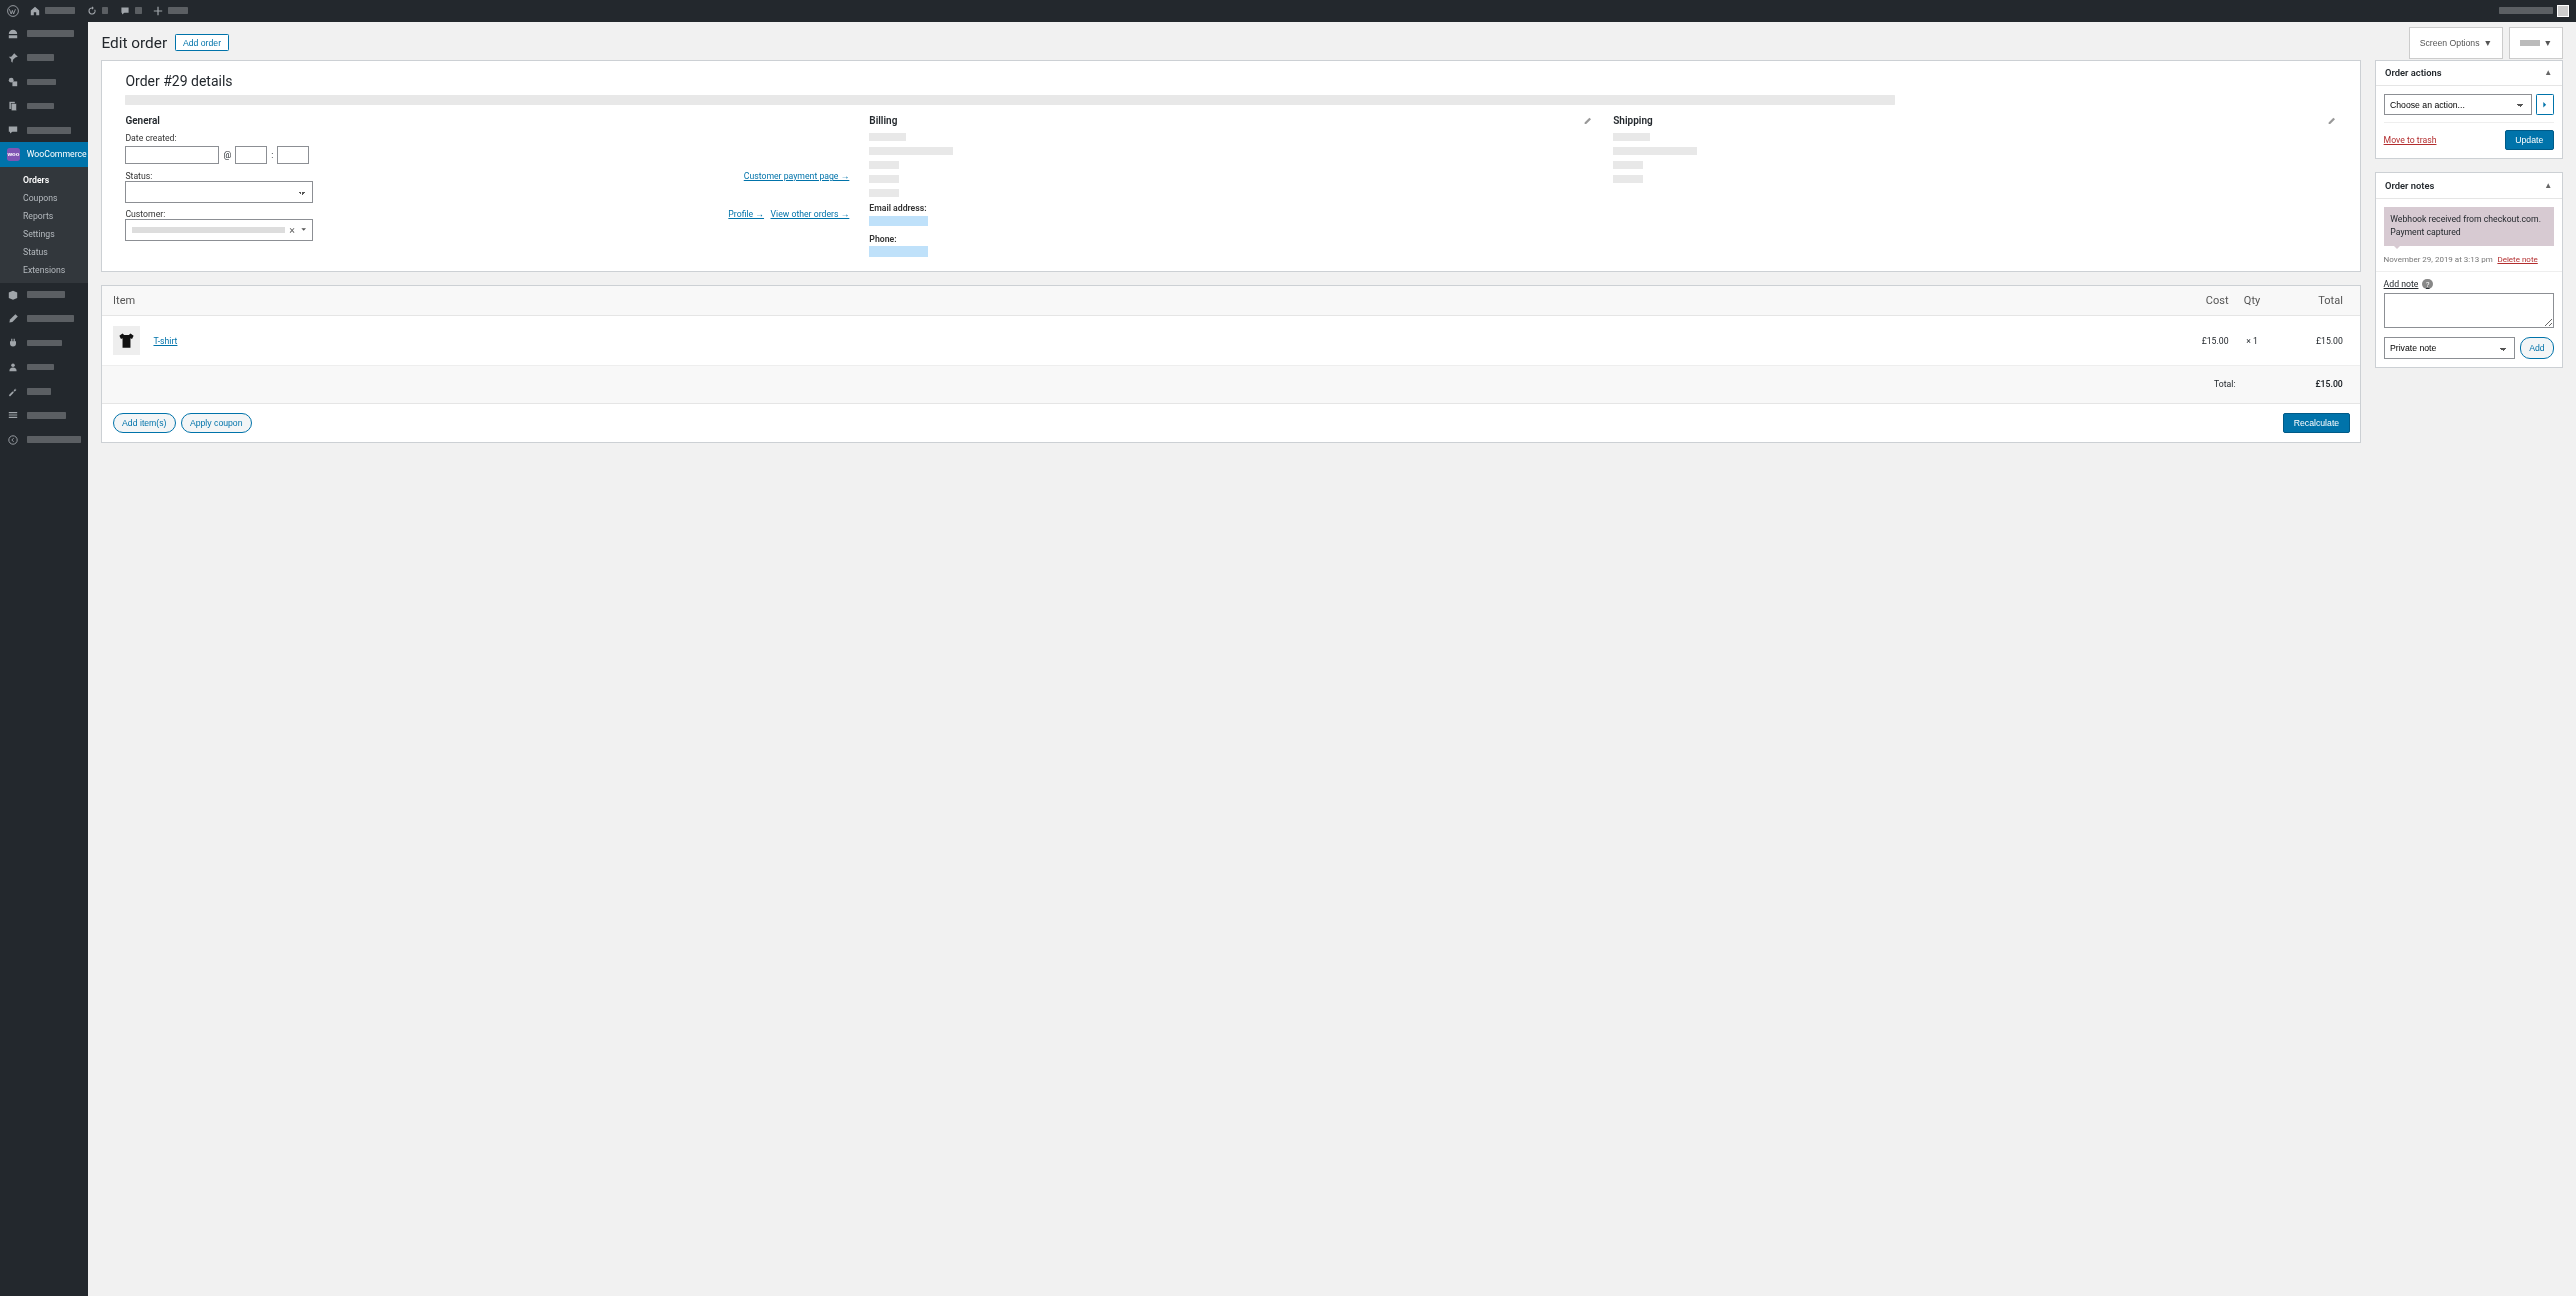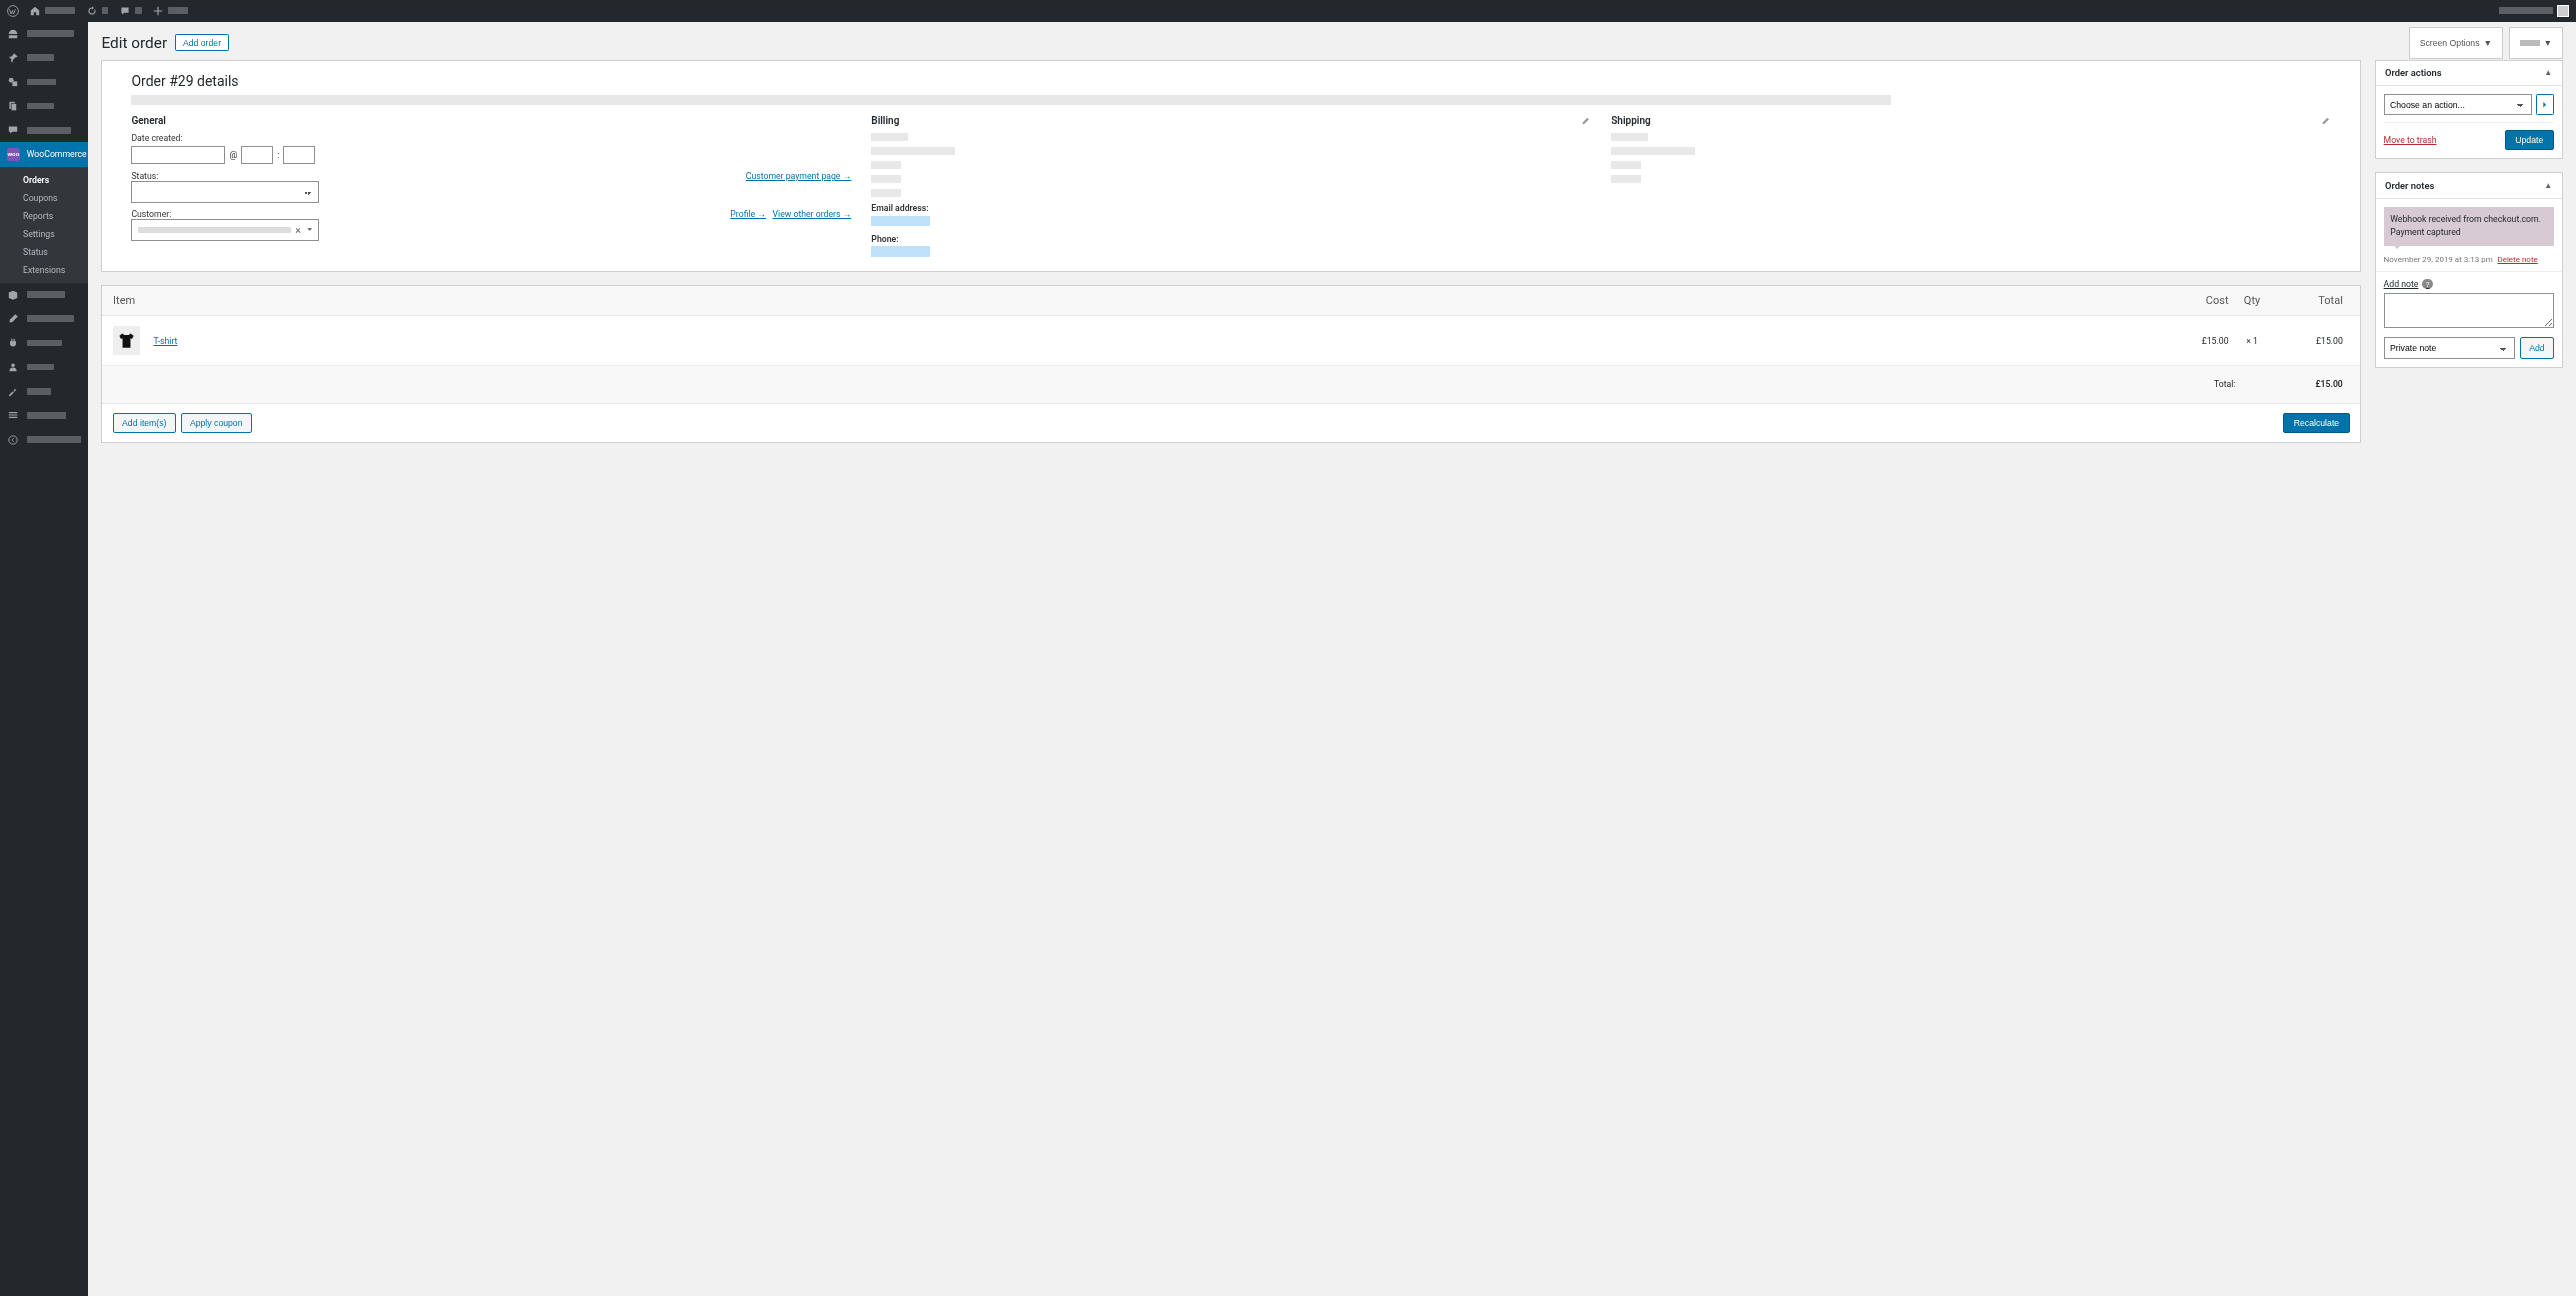--- a/index.html
+++ b/index.html
@@ -74,21 +74,21 @@
 .col-cost { width: 60px; text-align: right; }
 .col-qty { width: 47px; text-align: center; }
 .col-total { width: 74px; text-align: right; padding-right: 6.7px; }
 .item-row { display: flex; align-items: center; padding: 9.4px 10.7px; border-bottom: 0.7px solid #eee; }
 .thumb { width: 27px; height: 29.5px; background: #eee; margin-right: 13.4px; display: flex; align-items: center; justify-content: center; }
 .tshirt { width: 19px; height: 19px; fill: #111; }
 .totals-row { display: flex; padding: 13.4px 10.7px; background: #f8f8f8; border-bottom: 0.7px solid #e5e5e5; }
 .totals-row .lab { flex: 1; text-align: right; margin-right: 40px; }
 .totals-row .val { width: 74px; text-align: right; padding-right: 6.7px; font-weight: 600; }
 .actions-row { display: flex; justify-content: space-between; padding: 9.4px 10.7px; background: #fff; }
-.btn-sec { border: 0.7px solid #0073aa; background: #f3f5f6; color: #0073aa; padding: 4px 8px; font-size: 8.7px; cursor: pointer; border-radius: 2px; }
+.btn-sec { border: 0.7px solid #0073aa; background: #f3f5f6; color: #0073aa; padding: 4px 8px; font-size: 8.7px; cursor: pointer; border-radius: 10px; }
 .btn-pri { border: 0.7px solid #005a87; background: #0073aa; color: #fff; padding: 4px 9.4px; font-size: 8.7px; cursor: pointer; border-radius: 2px; font-weight: 400; }
 .btn-group { display: flex; gap: 5.4px; }
 
 
 .oa-row { display: flex; gap: 4px; margin-bottom: 6.7px; }
 .oa-run { width: 20px; height: 21.5px; border: 0.7px solid #0073aa; background: #fff; display: flex; align-items: center; justify-content: center; cursor: pointer; border-radius: 1.3px; }
 .oa-run svg { width: 9.4px; height: 9.4px; fill: #0073aa; }
 .oa-foot { display: flex; justify-content: space-between; align-items: center; border-top: 0.7px solid #eee; padding-top: 6.7px; margin-top: 2.7px; }
 .trash { color: #b32d2e; text-decoration: underline; cursor: pointer; }
 
@@ -284,21 +284,21 @@
 
     <div class="heading-row">
       <h1 class="h1">Edit order</h1>
       <button class="page-title-action">Add order</button>
     </div>
 
     <div class="cols">
       <div class="maincol">
 
         <div class="postbox">
-          <div class="inside" style="padding:12px 29px;">
+          <div class="inside" style="padding:12px 23px;">
             <div class="order-title">Order #29 details</div>
             <div class="redact-bar" style="width:80%"></div>
 
             <div class="order-cols">
 
               <div class="order-col">
                 <h3>General</h3>
                 <div class="field-label">Date created:</div>
                 <div class="row-inline">
                   <input class="txt w140" style="">

